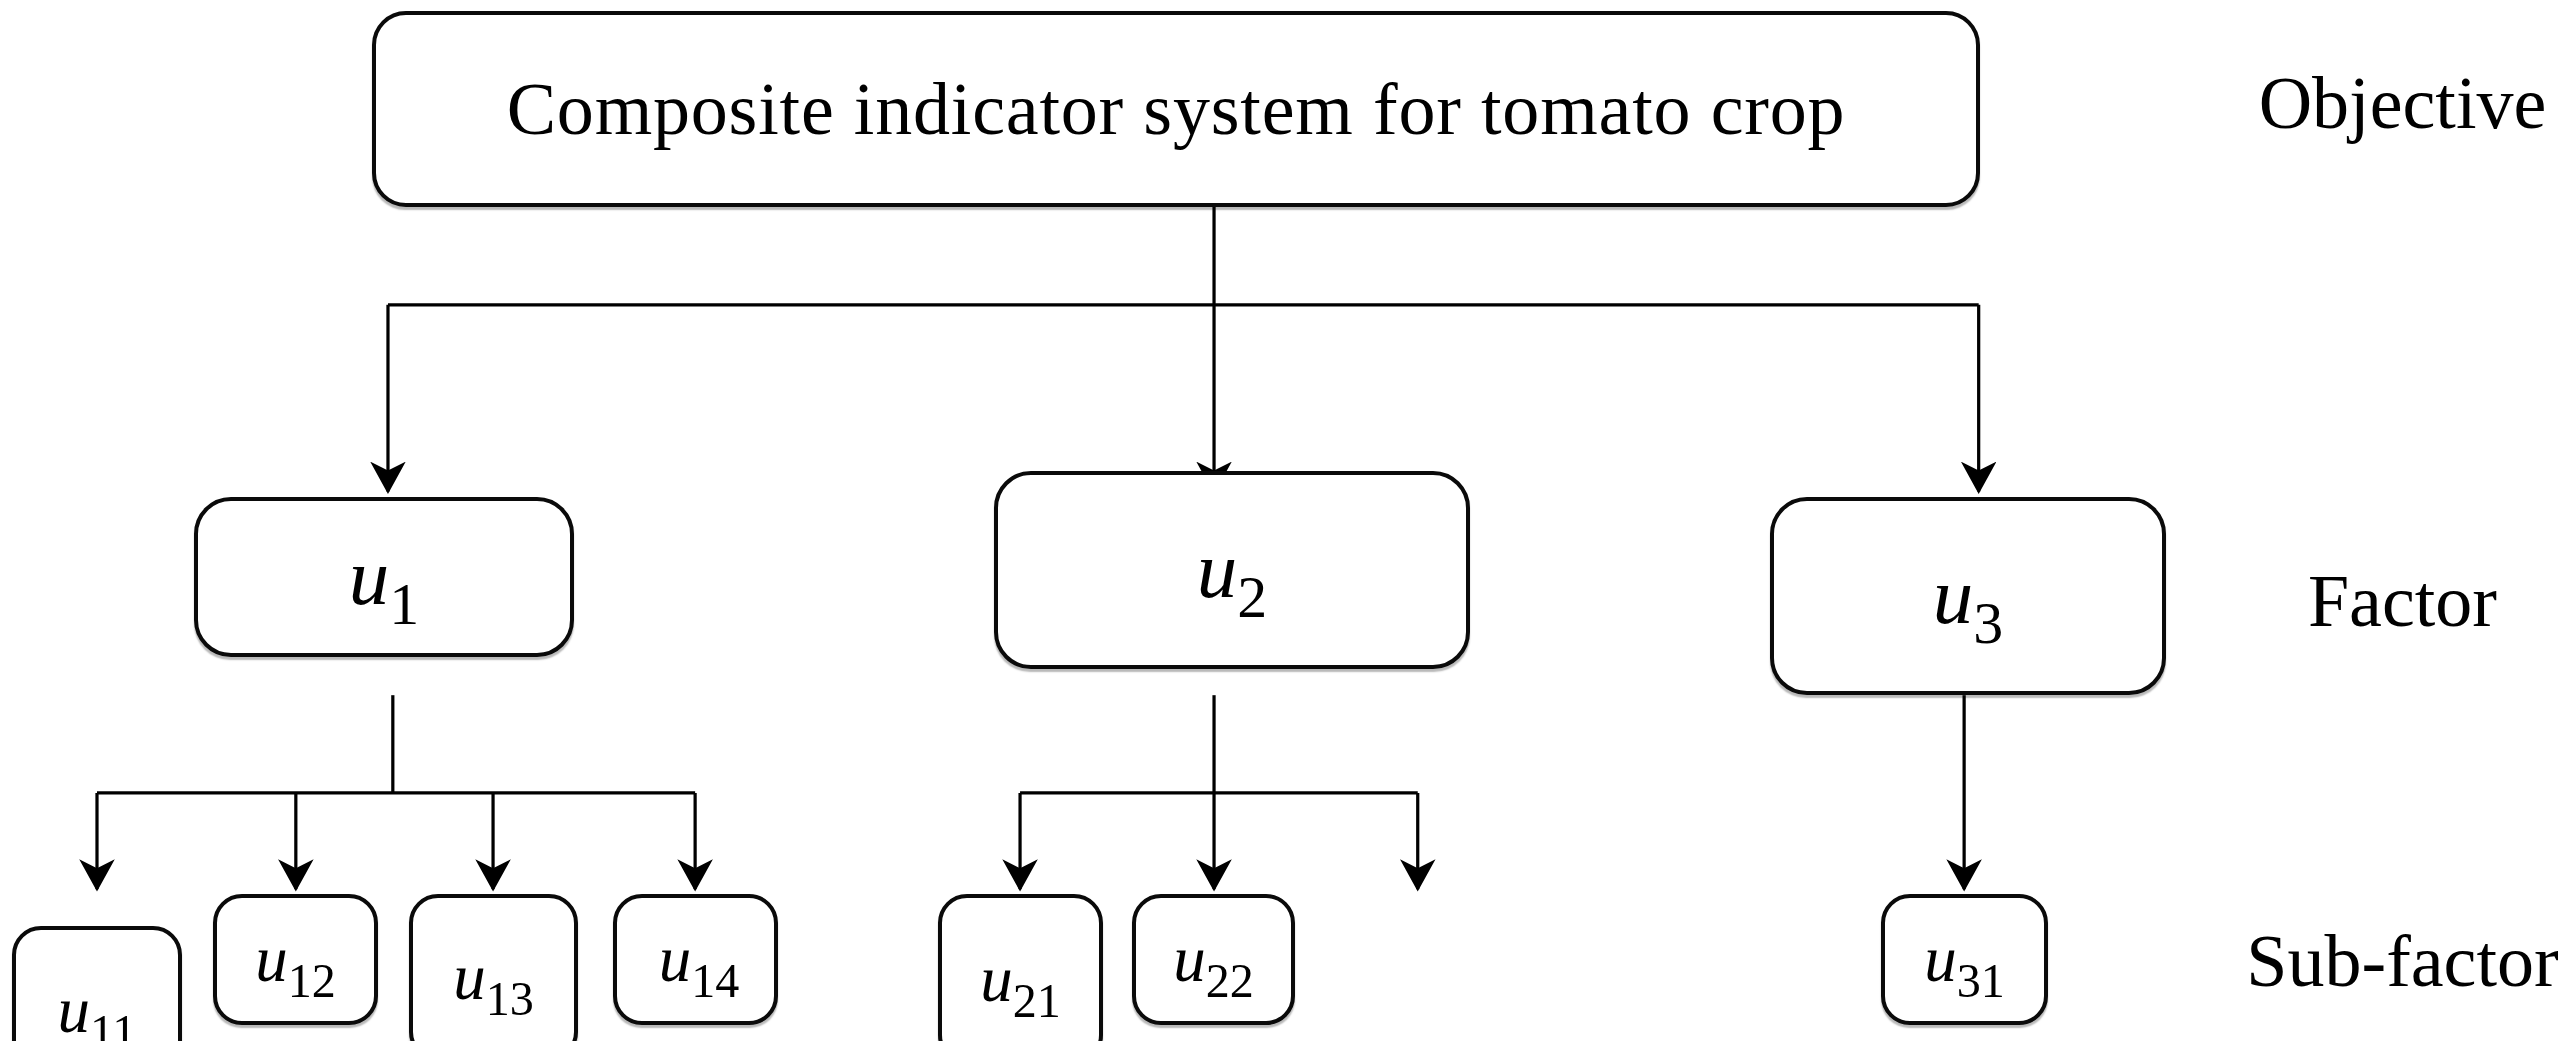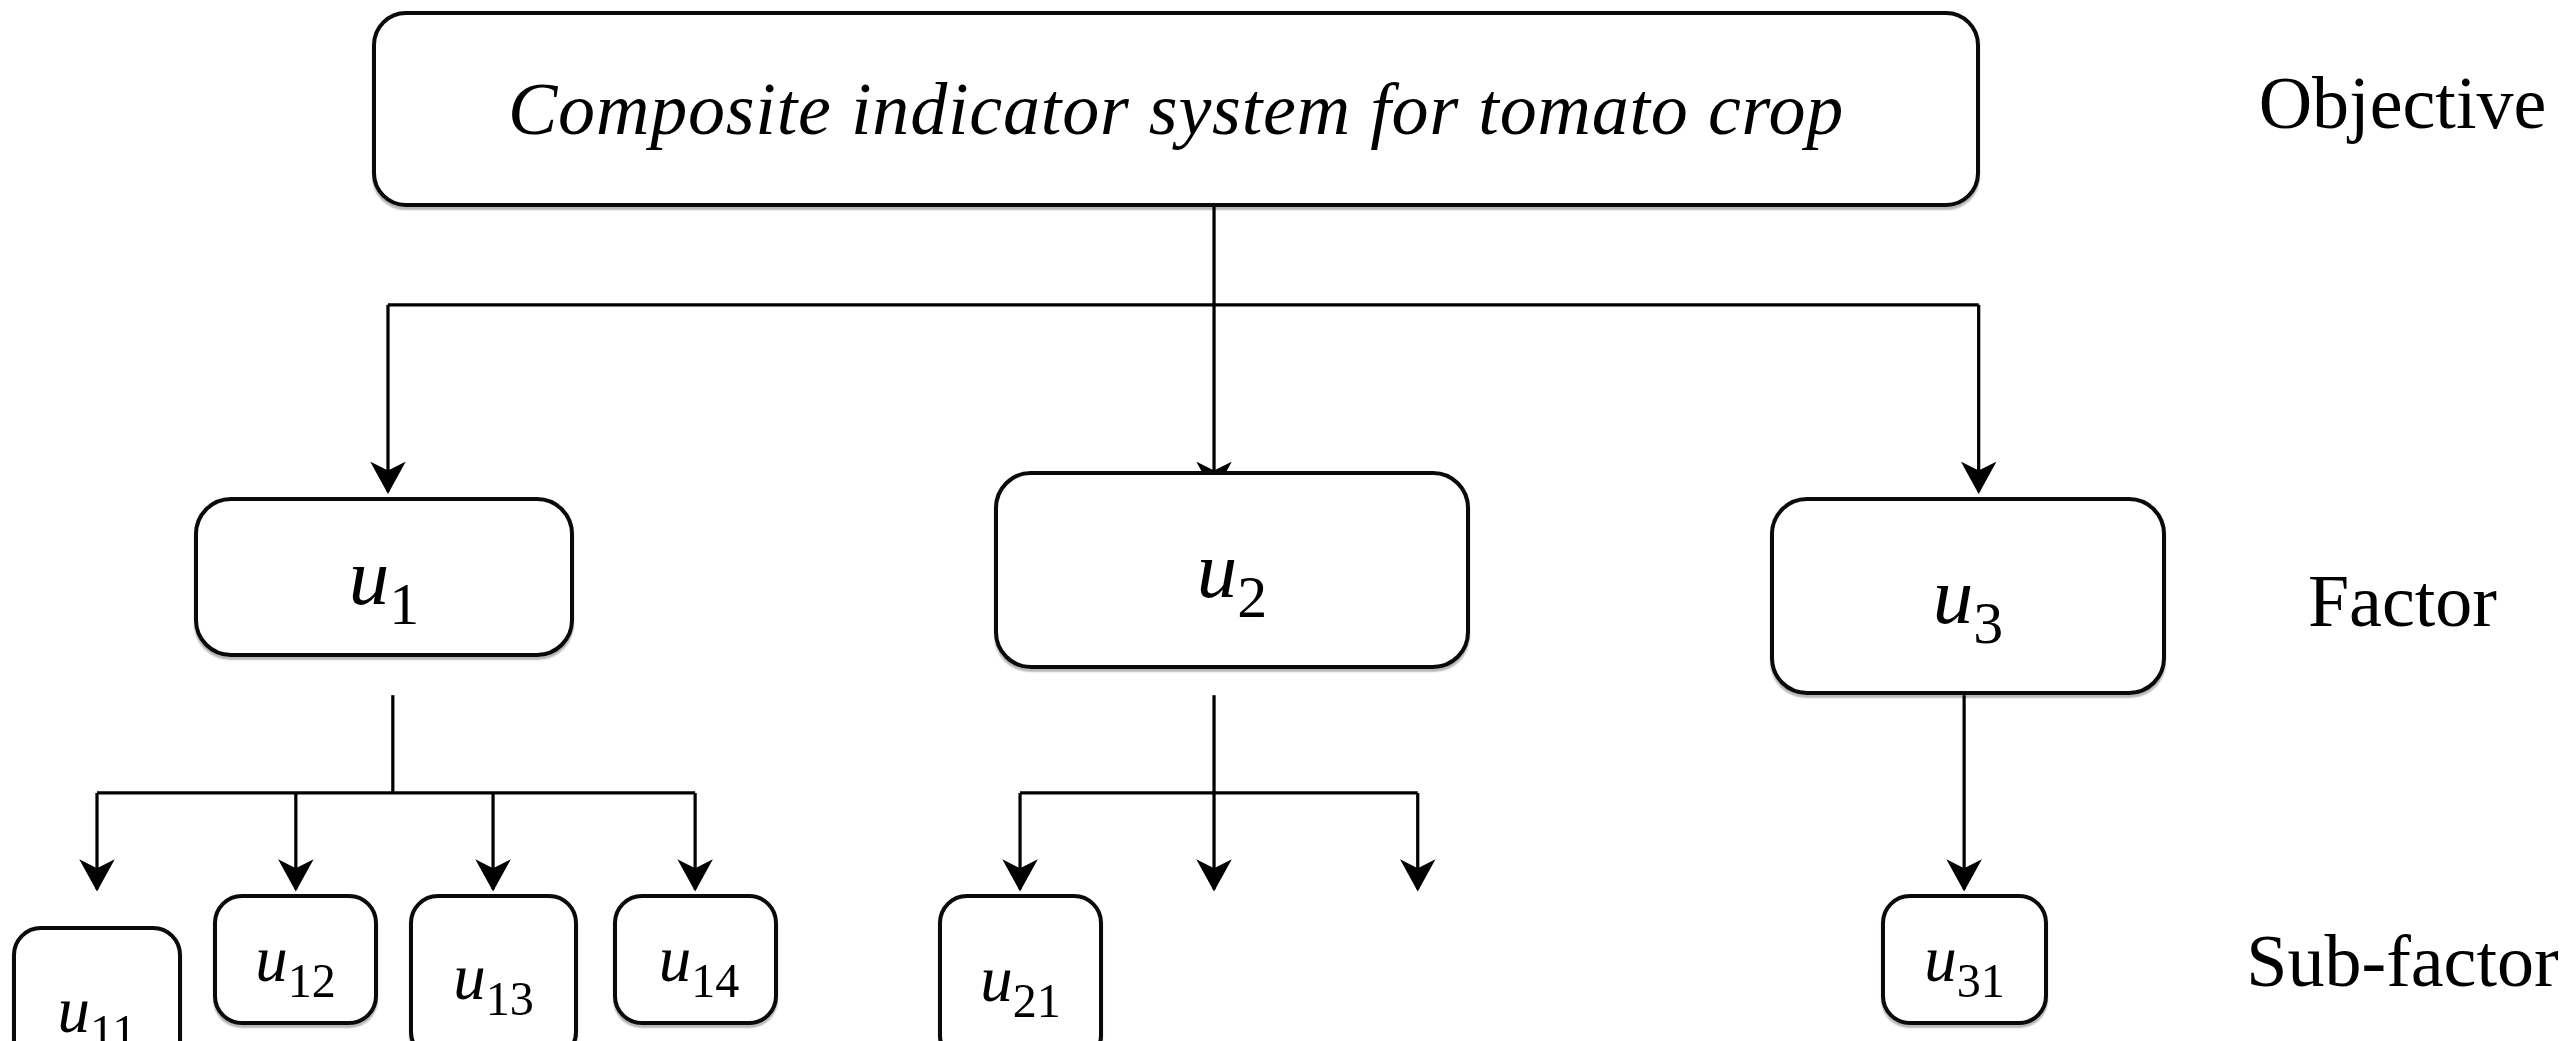--- a/index.html
+++ b/index.html
@@ -91,21 +91,21 @@
 
     <path d="M1502,860 V981" stroke="#000" stroke-width="4" fill="none"></path>
     <path d="M1262,981 H1754" stroke="#000" stroke-width="4" fill="none"></path>
     <path d="M1262,981 V1100" stroke="#000" stroke-width="4" fill="none" marker-end="url(#arrow)"></path>
     <path d="M1502,981 V1100" stroke="#000" stroke-width="4" fill="none" marker-end="url(#arrow)"></path>
     <path d="M1754,981 V1100" stroke="#000" stroke-width="4" fill="none" marker-end="url(#arrow)"></path>
 
     <path d="M2430,860 V1100" stroke="#000" stroke-width="4" fill="none" marker-end="url(#arrow)"></path>
   </svg>
 
-  <div class="box objective" style="left:372px; top:11.3px; width:1608px; height:196px;font-style:italic;">
+  <div class="box objective" style="left:372px; top:11.3px; width:1608px; height:196px;">
     <span>Composite indicator system for tomato crop</span>
   </div>
 
   <div class="box factor" style="left:194px; top:497px; width:380px; height:160px;">
     <span><span class="u-base">u</span><sub class="u-sub">1</sub></span>
   </div>
   <div class="box factor" style="left:994px; top:471px; width:476px; height:198px;">
     <span><span class="u-base">u</span><sub class="u-sub">2</sub></span>
   </div>
   <div class="box factor" style="left:1770px; top:497px; width:396px; height:198px;">
@@ -120,20 +120,23 @@
   </div>
   <div class="box subfactor" style="left:409px; top:894px; width:169px; height:167px;">
     <span><span class="u-base">u</span><sub class="u-sub">13</sub></span>
   </div>
   <div class="box subfactor" style="left:613px; top:894px; width:165px; height:131px;padding-left:7px;">
     <span><span class="u-base">u</span><sub class="u-sub">14</sub></span>
   </div>
   <div class="box subfactor" style="left:938px; top:894px; width:165px; height:170px;">
     <span><span class="u-base">u</span><sub class="u-sub">21</sub></span>
   </div>
+  <div class="box subfactor" style="left:1132px; top:894px; width:163px; height:131px;">
+    <span><span class="u-base">u</span><sub class="u-sub">22</sub></span>
+  </div>
   <div class="box subfactor" style="left:1881px; top:894px; width:167px; height:131px;">
     <span><span class="u-base">u</span><sub class="u-sub">31</sub></span>
   </div>
 
   <div class="level-label" style="top:61px;">Objective</div>
   <div class="level-label" style="top:559px;">Factor</div>
   <div class="level-label" style="top:919px;">Sub-factor</div>
 
 </div>
 

